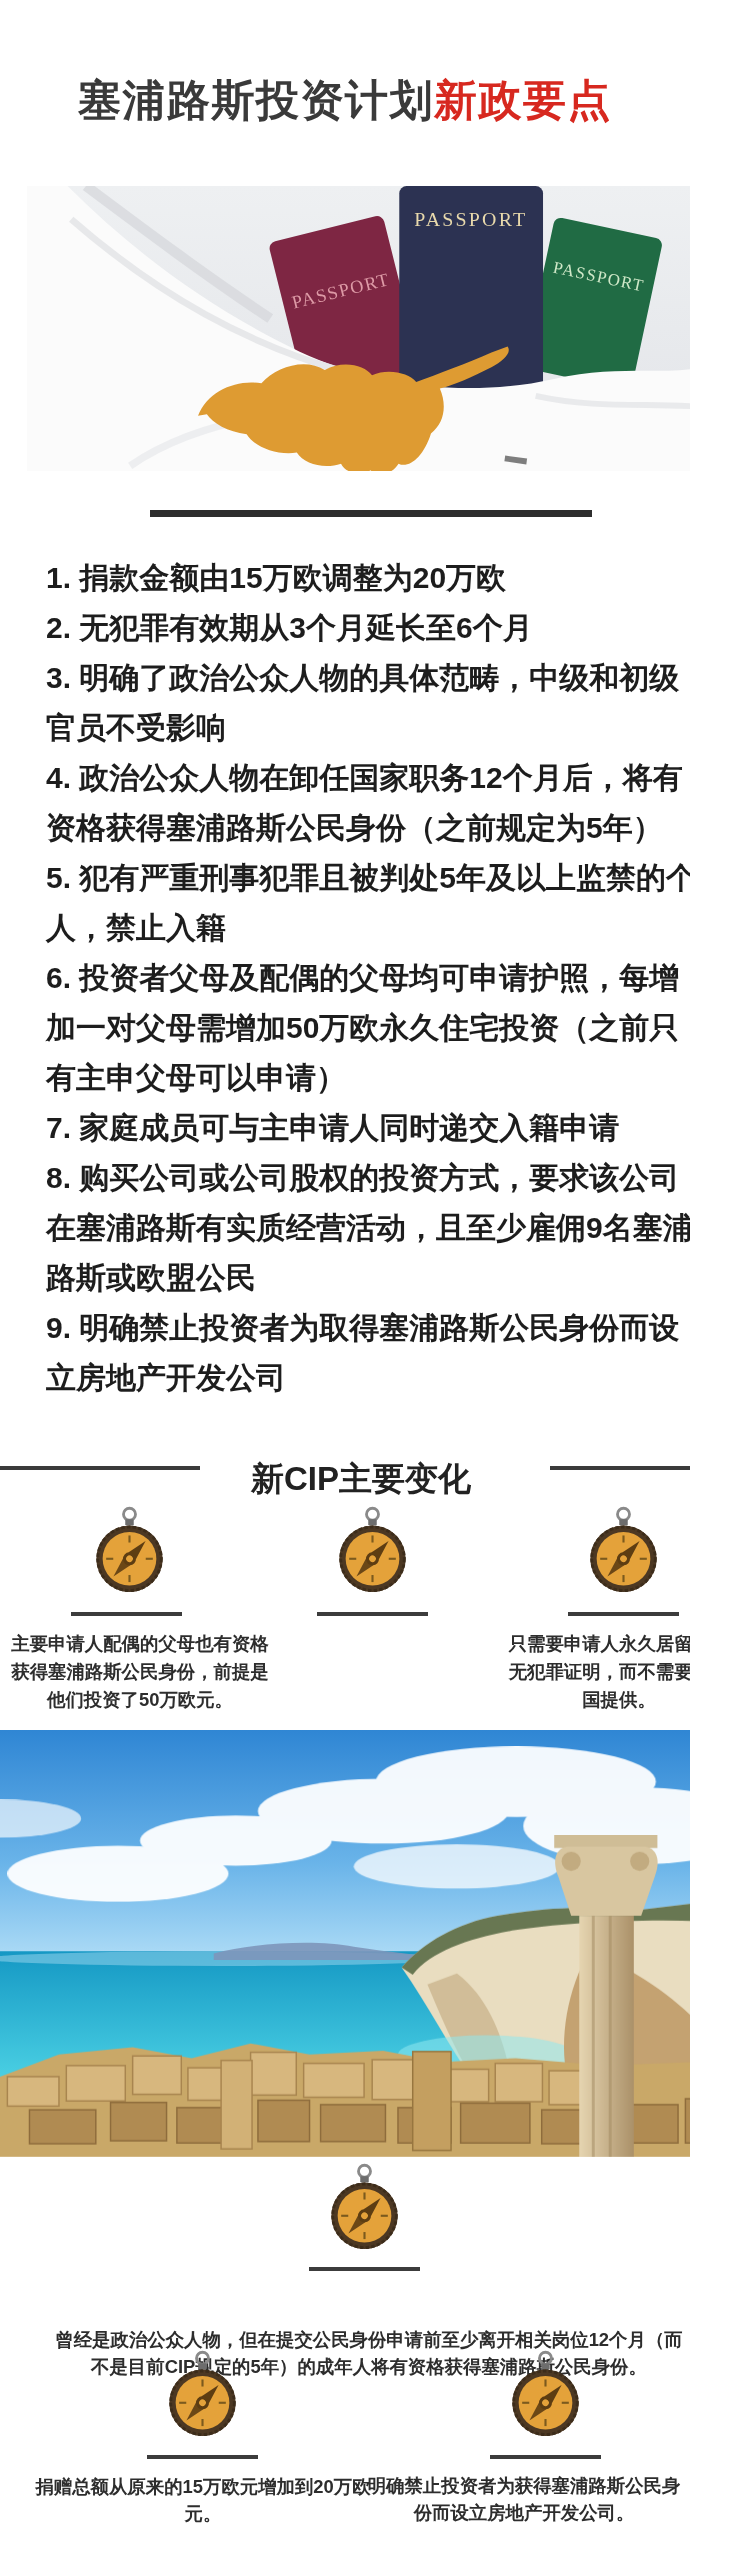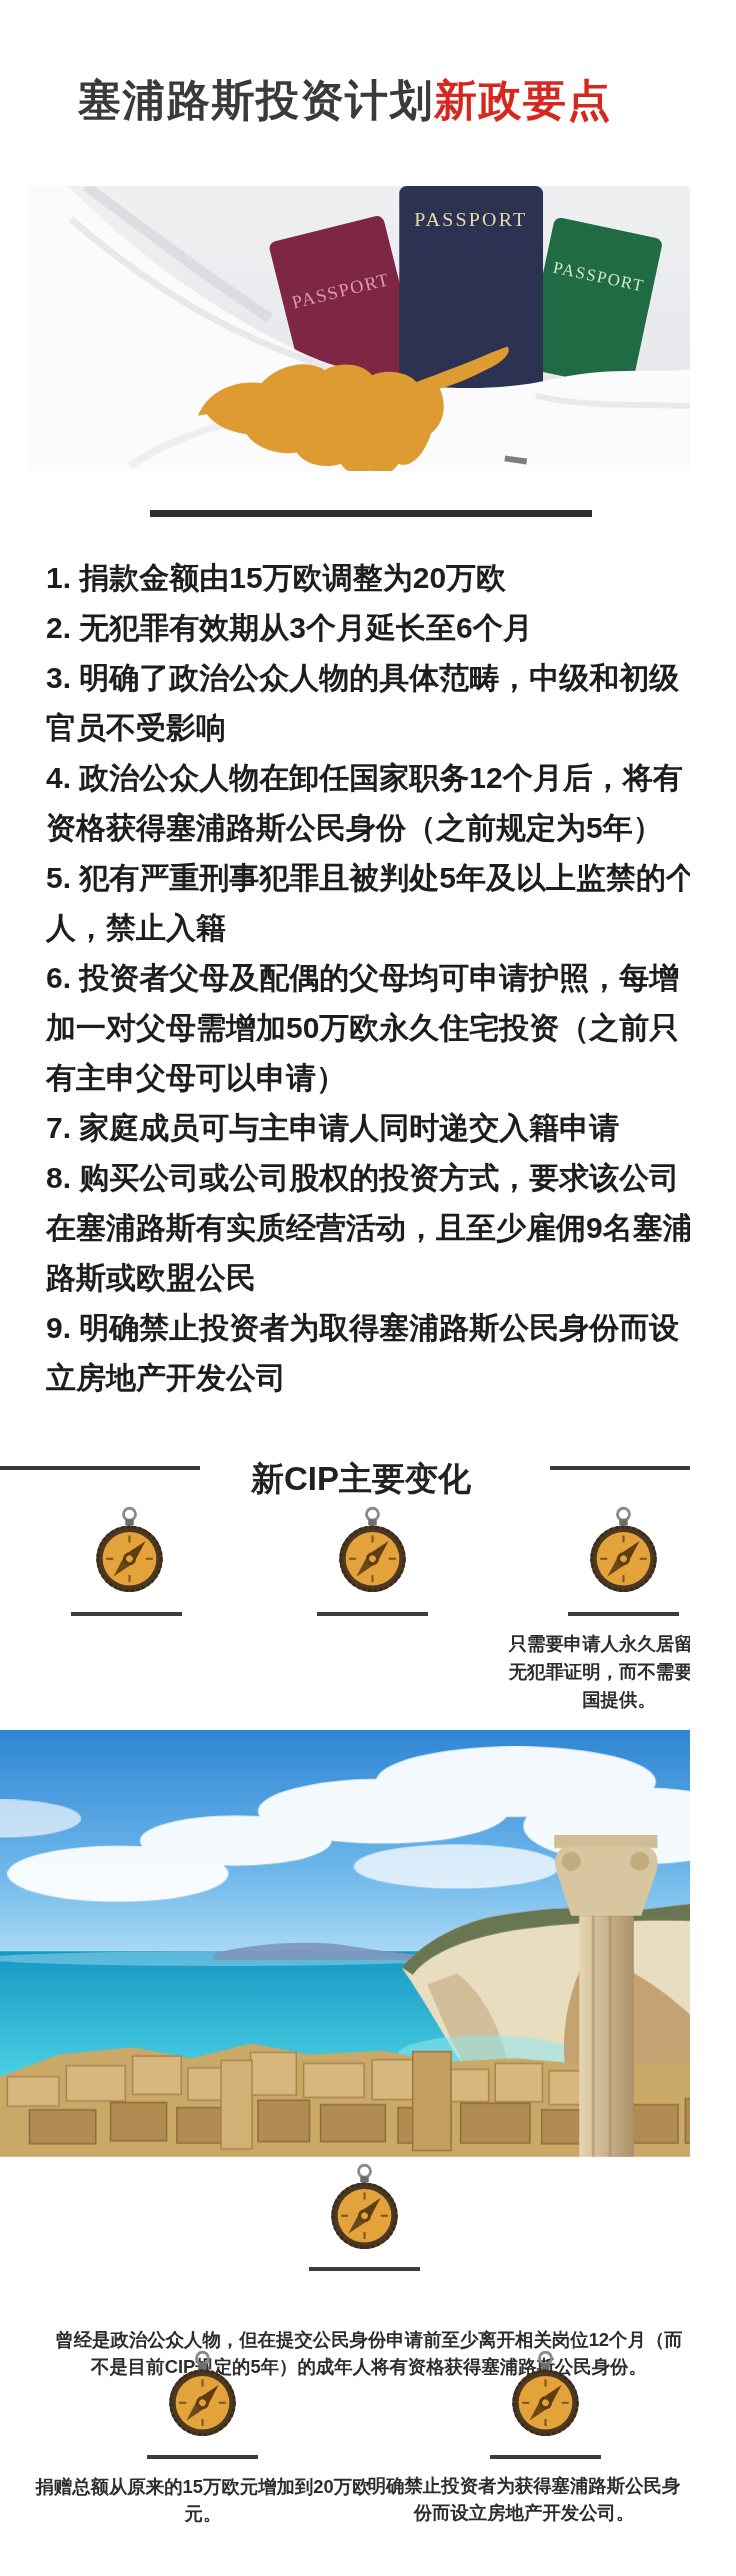--- a/index.html
+++ b/index.html
@@ -127,20 +127,21 @@
       <use href="#compass-sym"></use>
     </svg>
   <svg class="compass" style="left:588px;top:1505px;" viewBox="0 0 96 125" width="71" height="92">
       <use href="#compass-sym"></use>
     </svg>
 
   <div class="card-divider" style="left:71px;top:1612px;"></div>
   <div class="card-divider" style="left:317px;top:1612px;"></div>
   <div class="card-divider" style="left:568px;top:1612px;"></div>
 
+  <p class="card-text" style="left:11px;top:1630px;width:258px;">主要申请人配偶的父母也有资格获得塞浦路斯公民身份，前提是他们投资了50万欧元。</p>
   <p class="card-text" style="left:501px;top:1630px;width:236px;">只需要申请人永久居留国的无犯罪证明，而不需要原籍国提供。</p>
 
   <div class="scenery">
     <svg viewBox="0 0 1000 579" preserveAspectRatio="none">
       <defs>
         <linearGradient id="skyG" x1="0" y1="0" x2="0" y2="1">
           <stop offset="0" stop-color="#2f86d4"></stop>
             <stop offset="0.55" stop-color="#6ab4e9"></stop>
             <stop offset="1" stop-color="#b8e2f8"></stop>
         </linearGradient>

